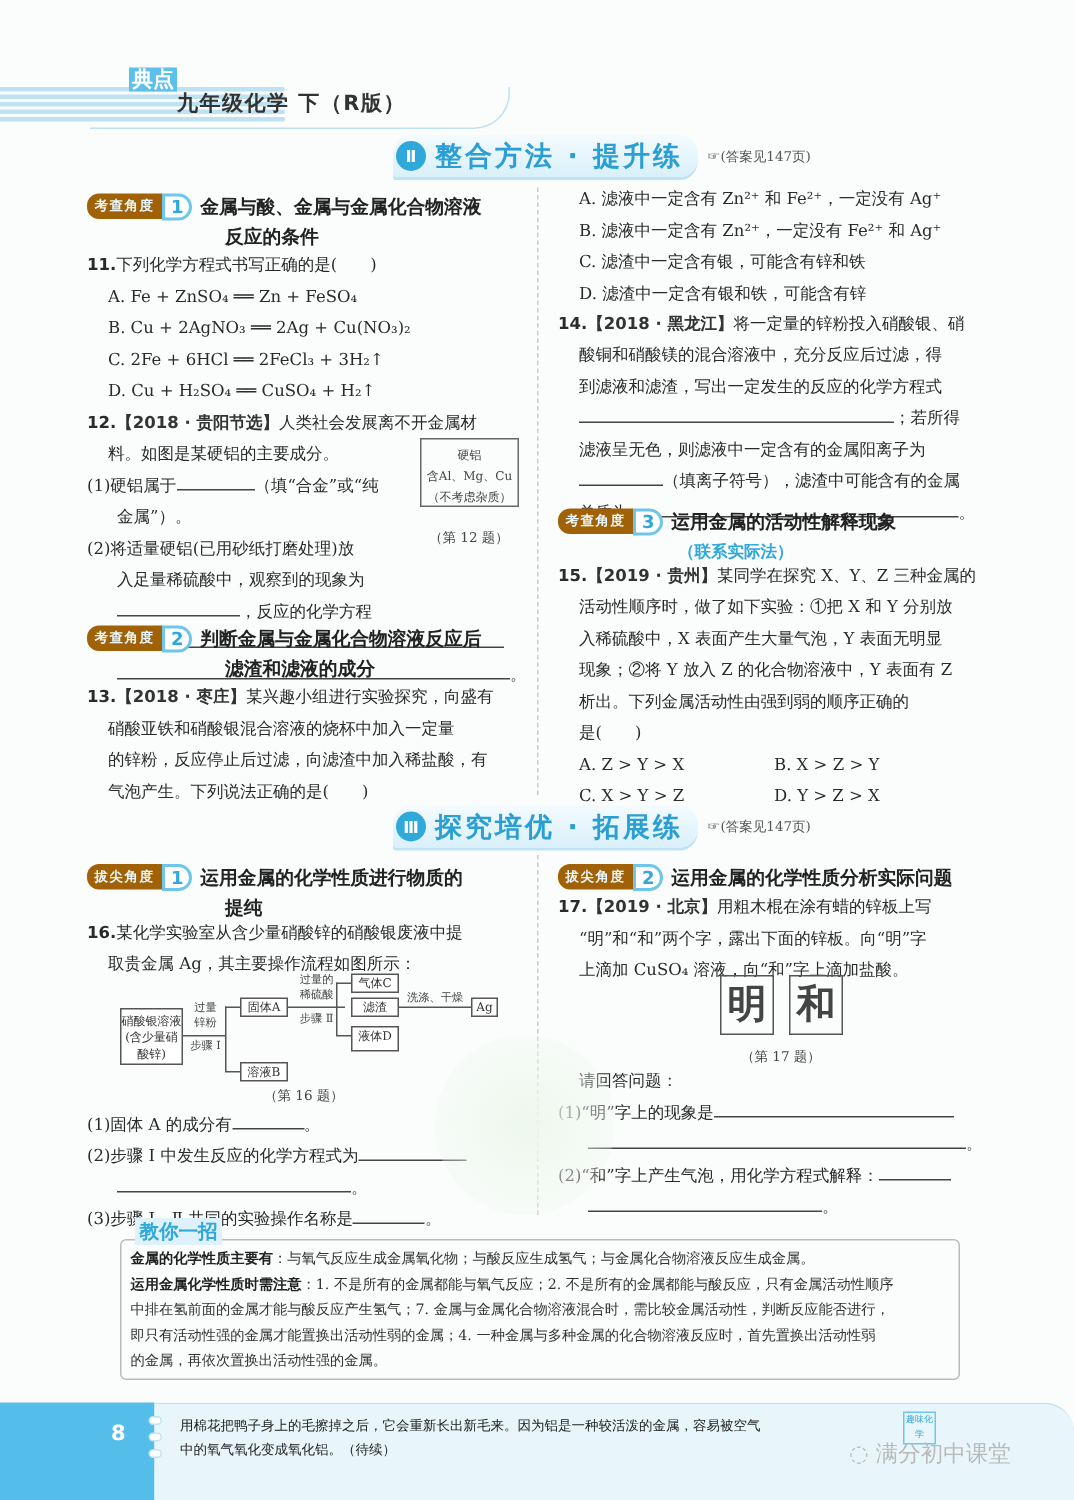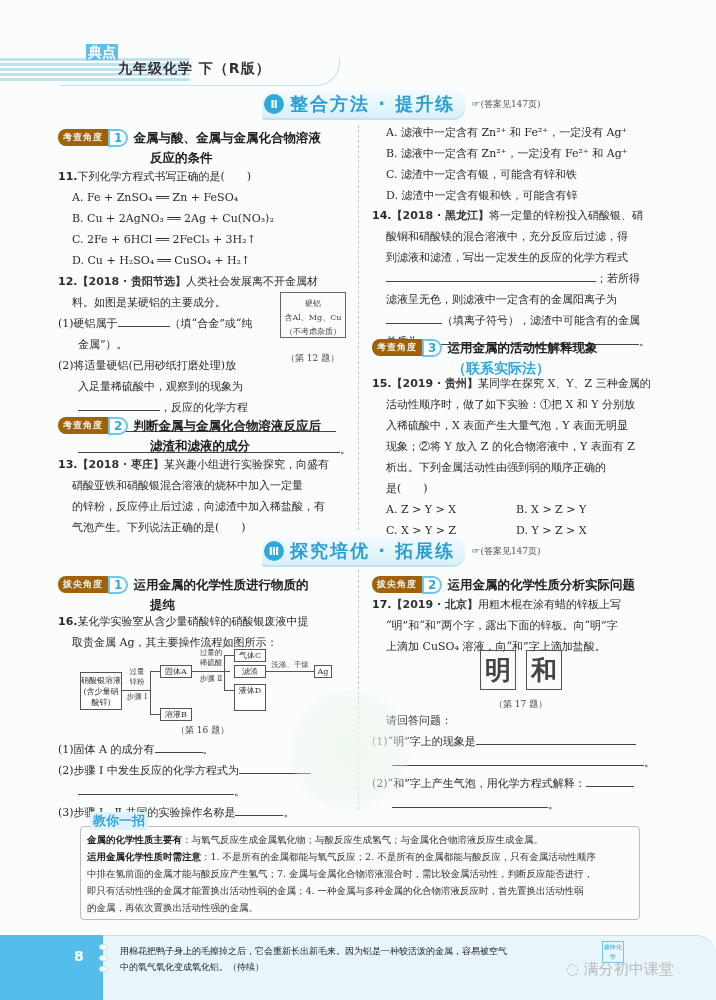--- a/index.html
+++ b/index.html
@@ -160,21 +160,21 @@
 </div>
 
 <div class="angle" style="left:372px; top:337px; width:300px;">
   <div>
     <span class="tag">
         <span class="tl">考查角度</span>
         <span class="tn">3</span>
       </span>
     <span class="atitle">运用金属的活动性解释现象</span>
   </div>
-  <div class="atitle" style="padding-left:80px; color:#2fa8da; font-size:14px;">（联系实际法）</div>
+  <div class="atitle" style="padding-left:80px; color:#2fa8da; font-size:11px;">（联系实际法）</div>
 </div>
 
 <div class="blk" style="left:372px; top:373px; width:300px;">
   <div><span class="qn">15.</span><span class="src">【2019 · 贵州】</span><span>某同学在探究 X、Y、Z 三种金属的</span></div>
   <div class="ind">活动性顺序时，做了如下实验：①把 X 和 Y 分别放</div>
   <div class="ind">入稀硫酸中，X 表面产生大量气泡，Y 表面无明显</div>
   <div class="ind">现象；②将 Y 放入 Z 的化合物溶液中，Y 表面有 Z</div>
   <div class="ind">析出。下列金属活动性由强到弱的顺序正确的</div>
   <div class="ind">是(　　)</div>
   <div class="ind" style="display:flex;">
@@ -228,21 +228,21 @@
       <div>过量的</div>
       <div>稀硫酸</div>
     </div>
   <div class="fl" style="left:192px; top:671px; width:38px; height:1px;"></div>
   <div class="flabel" style="left:194px; top:674px; width:34px;">步骤 Ⅱ</div>
   <div class="fl" style="left:224px; top:655px; width:1px; height:35px;"></div>
   <div class="fl" style="left:224px; top:655px; width:10px; height:1px;"></div>
   <div class="fl" style="left:224px; top:690px; width:10px; height:1px;"></div>
   <div class="fbox" style="left:234px; top:649px; width:32px; height:13px;">气体C</div>
   <div class="fbox" style="left:234px; top:665px; width:32px; height:13px;">滤渣</div>
-  <div class="fbox" style="left:234px; top:684px; width:32px; height:27px;">液体D</div>
+  <div class="fbox" style="left:234px; top:684px; width:32px; height:17px;">液体D</div>
   <div class="flabel" style="left:268px; top:660px; width:44px;">洗涤、干燥</div>
   <div class="fl" style="left:266px; top:671px; width:48px; height:1px;"></div>
   <div class="fbox" style="left:314px; top:665px; width:18px; height:13px;">Ag</div>
 </div>
 <div class="cap" style="left:176px; top:724px;">（第 16 题）</div>
 
 <div class="blk" style="left:58px; top:739px; width:300px;">
   <div><span>(1)固体 A 的成分有</span><span class="line" style="width:48px;"></span><span>。</span></div>
   <div><span>(2)步骤 Ⅰ 中发生反应的化学方程式为</span><span class="line" style="width:72px;"></span></div>
   <div class="ind2"><span class="line" style="width:156px;"></span><span>。</span></div>

